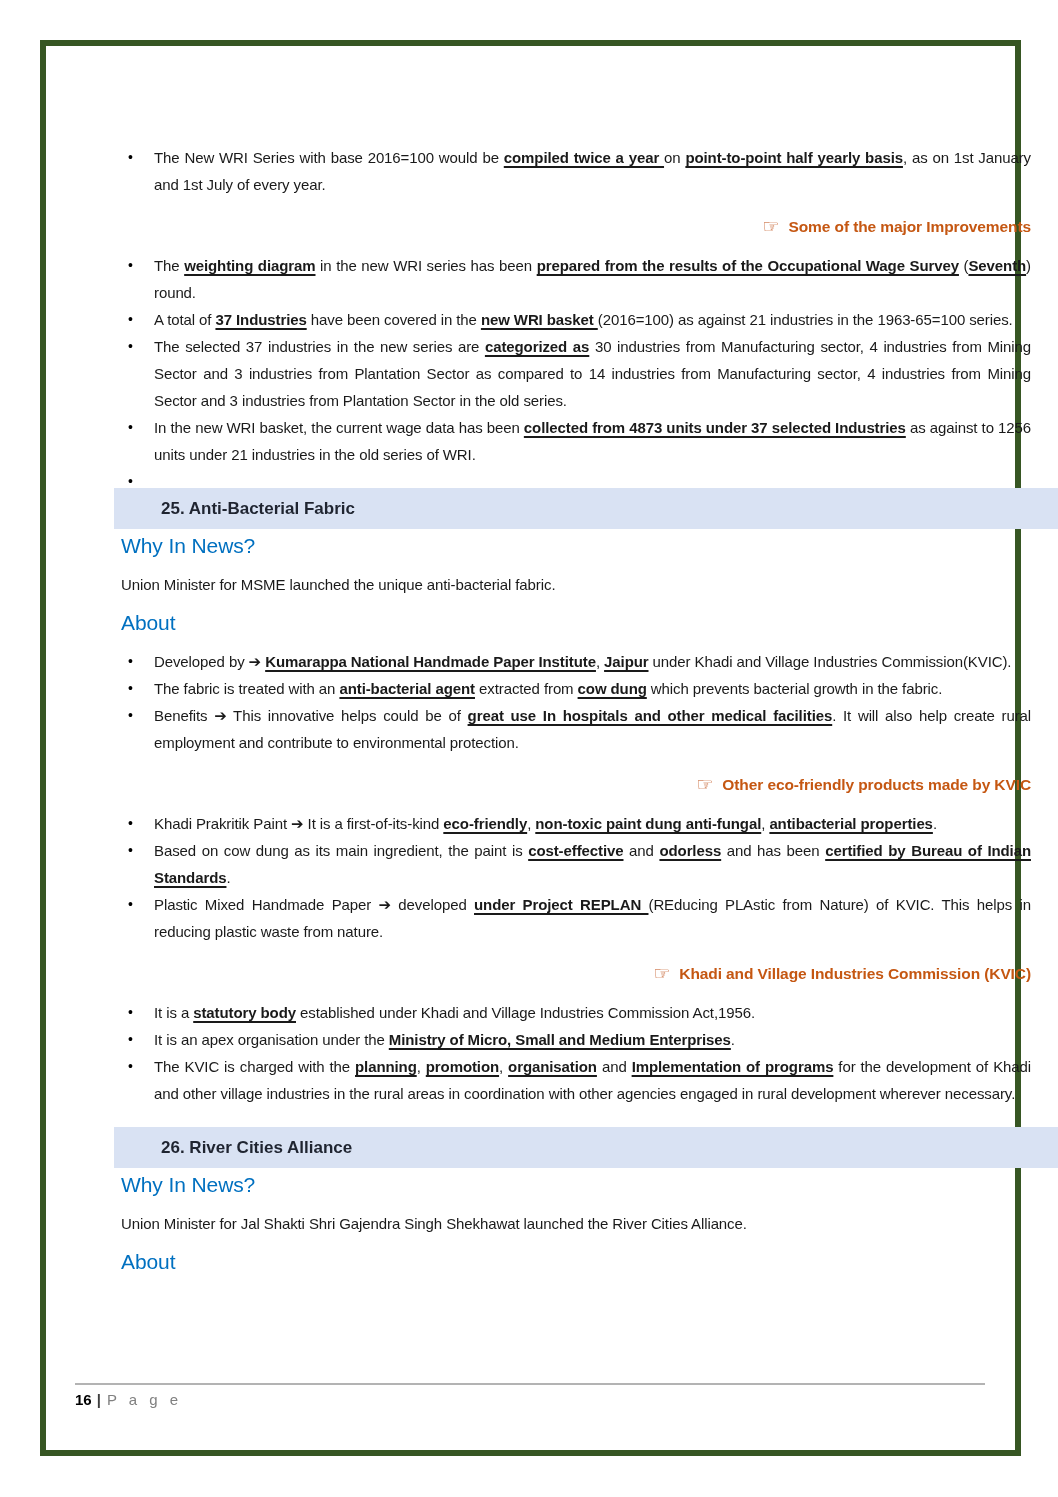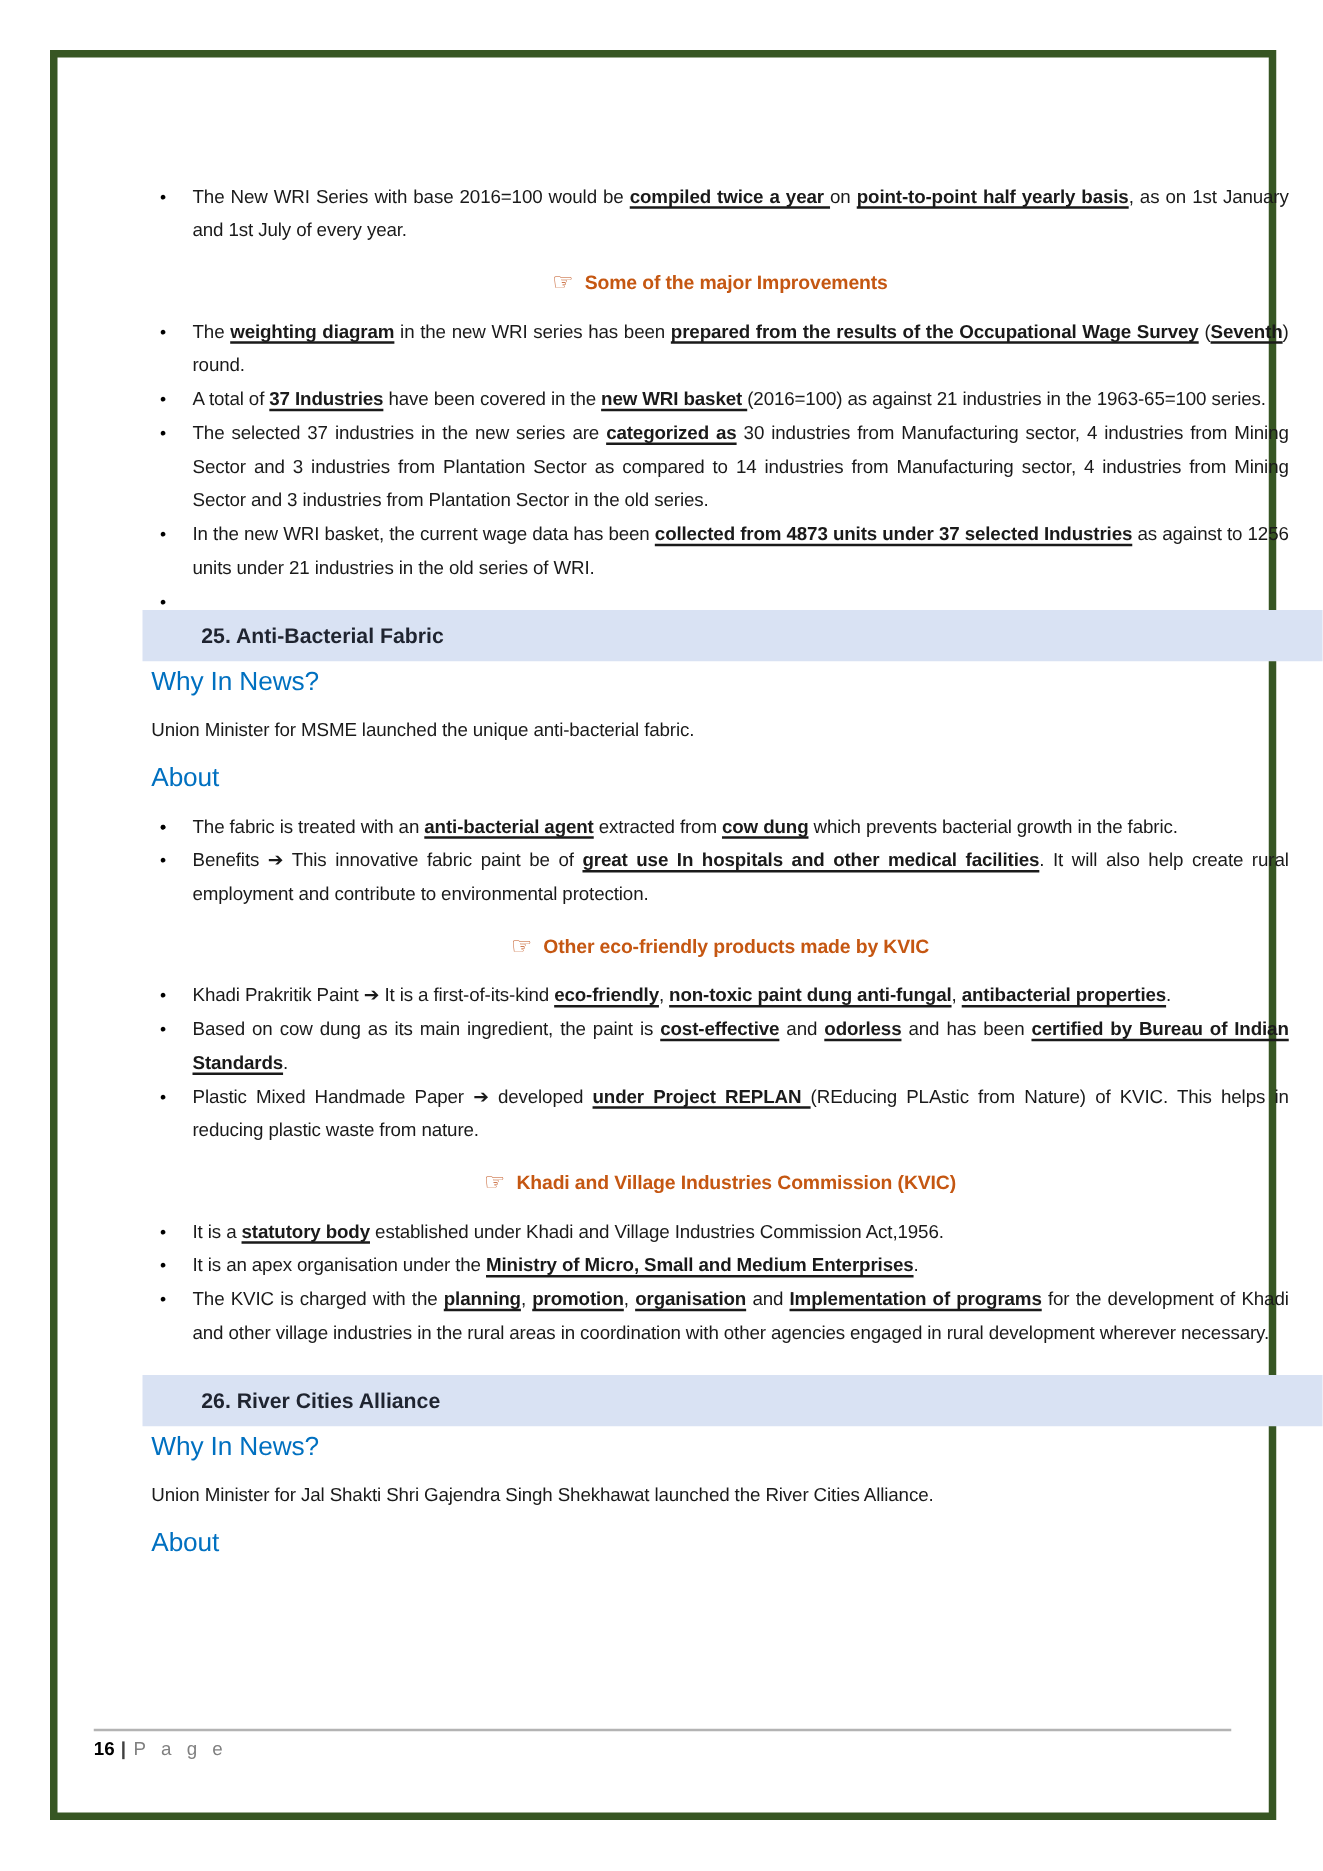--- a/index.html
+++ b/index.html
@@ -35,21 +35,21 @@
   .bullet-item .dot{
     position:absolute;left:7px;top:0;font-size:14px;color:#000;
   }
   .em{
     font-weight:700;text-decoration:underline;
     text-decoration-thickness:1.5px;text-underline-offset:3px;
   }
   .arrow{font-weight:700;}
   .oheading{
     margin:17px 0 13px;color:var(--heading-orange);
-    font-weight:700;font-size:15.5px;line-height:24px;text-align:center;
+    font-weight:700;font-size:15.5px;line-height:24px;text-align:right;
   }
   .oheading .hand{
     color:var(--icon-orange);font-size:19px;margin-right:9px;
     vertical-align:-1px;font-weight:400;
   }
   .sbar{
     margin:20px -30px 6px -7px;background:var(--section-bar-bg);
     height:41px;line-height:41px;padding-left:47px;
     font-weight:700;font-size:17px;color:var(--section-bar-text);
     text-align:left;letter-spacing:0;
@@ -77,23 +77,23 @@
       <div class="oheading"><span class="hand">☞</span><span>Some of the major Improvements</span></div>
       <div class="bullet-item"><span class="dot">•</span><span class="btext"><span>The </span><span class="em">weighting diagram</span><span> in the new WRI series has been </span><span class="em">prepared from the results of the Occupational Wage Survey</span><span> (</span><span class="em">Seventh</span><span>) round.</span></span></div>
       <div class="bullet-item"><span class="dot">•</span><span class="btext"><span>A total of </span><span class="em">37 Industries</span><span> have been covered in the </span><span class="em">new WRI basket </span><span>(2016=100) as against 21 industries in the 1963-65=100 series.</span></span></div>
       <div class="bullet-item"><span class="dot">•</span><span class="btext"><span>The selected 37 industries in the new series are </span><span class="em">categorized as</span><span> 30 industries from Manufacturing sector, 4 industries from Mining Sector and 3 industries from Plantation Sector as compared to 14 industries from Manufacturing sector, 4 industries from Mining Sector and 3 industries from Plantation Sector in the old series.</span></span></div>
       <div class="bullet-item"><span class="dot">•</span><span class="btext"><span>In the new WRI basket, the current wage data has been </span><span class="em">collected from 4873 units under 37 selected Industries</span><span> as against to 1256 units under 21 industries in the old series of WRI.</span></span></div>
       <div class="bullet-item"><span class="dot">•</span></div>
       <div class="sbar"><span>25. Anti-Bacterial Fabric</span></div>
       <div class="bheading">Why In News?</div>
       <div class="para"><span>Union Minister for MSME launched the unique anti-bacterial fabric.</span></div>
       <div class="bheading">About</div>
-      <div class="bullet-item"><span class="dot">•</span></div>
+      <div class="bullet-item"><span class="dot">•</span><span class="btext"><span>Developed by </span><span class="arrow">➔</span><span> </span><span class="em">Kumarappa National Handmade Paper Institute</span><span>, </span><span class="em">Jaipur</span><span> under Khadi and Village Industries Commission(KVIC).</span></span></div>
       <div class="bullet-item"><span class="dot">•</span><span class="btext"><span>The fabric is treated with an </span><span class="em">anti-bacterial agent</span><span> extracted from </span><span class="em">cow dung</span><span> which prevents bacterial growth in the fabric.</span></span></div>
-      <div class="bullet-item"><span class="dot">•</span><span class="btext"><span>Benefits </span><span class="arrow">➔</span><span> This innovative fabric paint be of </span><span class="em">great use In hospitals and other medical facilities</span><span>. It will also help create rural employment and contribute to environmental protection.</span></span></div>
+      <div class="bullet-item"><span class="dot">•</span><span class="btext"><span>Benefits </span><span class="arrow">➔</span><span> This innovative helps could be of </span><span class="em">great use In hospitals and other medical facilities</span><span>. It will also help create rural employment and contribute to environmental protection.</span></span></div>
       <div class="oheading"><span class="hand">☞</span><span>Other eco-friendly products made by KVIC</span></div>
       <div class="bullet-item"><span class="dot">•</span><span class="btext"><span>Khadi Prakritik Paint </span><span class="arrow">➔</span><span> It is a first-of-its-kind </span><span class="em">eco-friendly</span><span>, </span><span class="em">non-toxic paint dung anti-fungal</span><span>, </span><span class="em">antibacterial properties</span><span>.</span></span></div>
       <div class="bullet-item"><span class="dot">•</span><span class="btext"><span>Based on cow dung as its main ingredient, the paint is </span><span class="em">cost-effective</span><span> and </span><span class="em">odorless</span><span> and has been </span><span class="em">certified by Bureau of Indian Standards</span><span>.</span></span></div>
       <div class="bullet-item"><span class="dot">•</span><span class="btext"><span>Plastic Mixed Handmade Paper </span><span class="arrow">➔</span><span> developed </span><span class="em">under Project REPLAN </span><span>(REducing PLAstic from Nature) of KVIC. This helps in reducing plastic waste from nature.</span></span></div>
       <div class="oheading"><span class="hand">☞</span><span>Khadi and Village Industries Commission (KVIC)</span></div>
       <div class="bullet-item"><span class="dot">•</span><span class="btext"><span>It is a </span><span class="em">statutory body</span><span> established under Khadi and Village Industries Commission Act,1956.</span></span></div>
       <div class="bullet-item"><span class="dot">•</span><span class="btext"><span>It is an apex organisation under the </span><span class="em">Ministry of Micro, Small and Medium Enterprises</span><span>.</span></span></div>
       <div class="bullet-item"><span class="dot">•</span><span class="btext"><span>The KVIC is charged with the </span><span class="em">planning</span><span>, </span><span class="em">promotion</span><span>, </span><span class="em">organisation</span><span> and </span><span class="em">Implementation of programs</span><span> for the development of Khadi and other village industries in the rural areas in coordination with other agencies engaged in rural development wherever necessary.</span></span></div>
       <div class="sbar"><span>26. River Cities Alliance</span></div>
       <div class="bheading">Why In News?</div>

